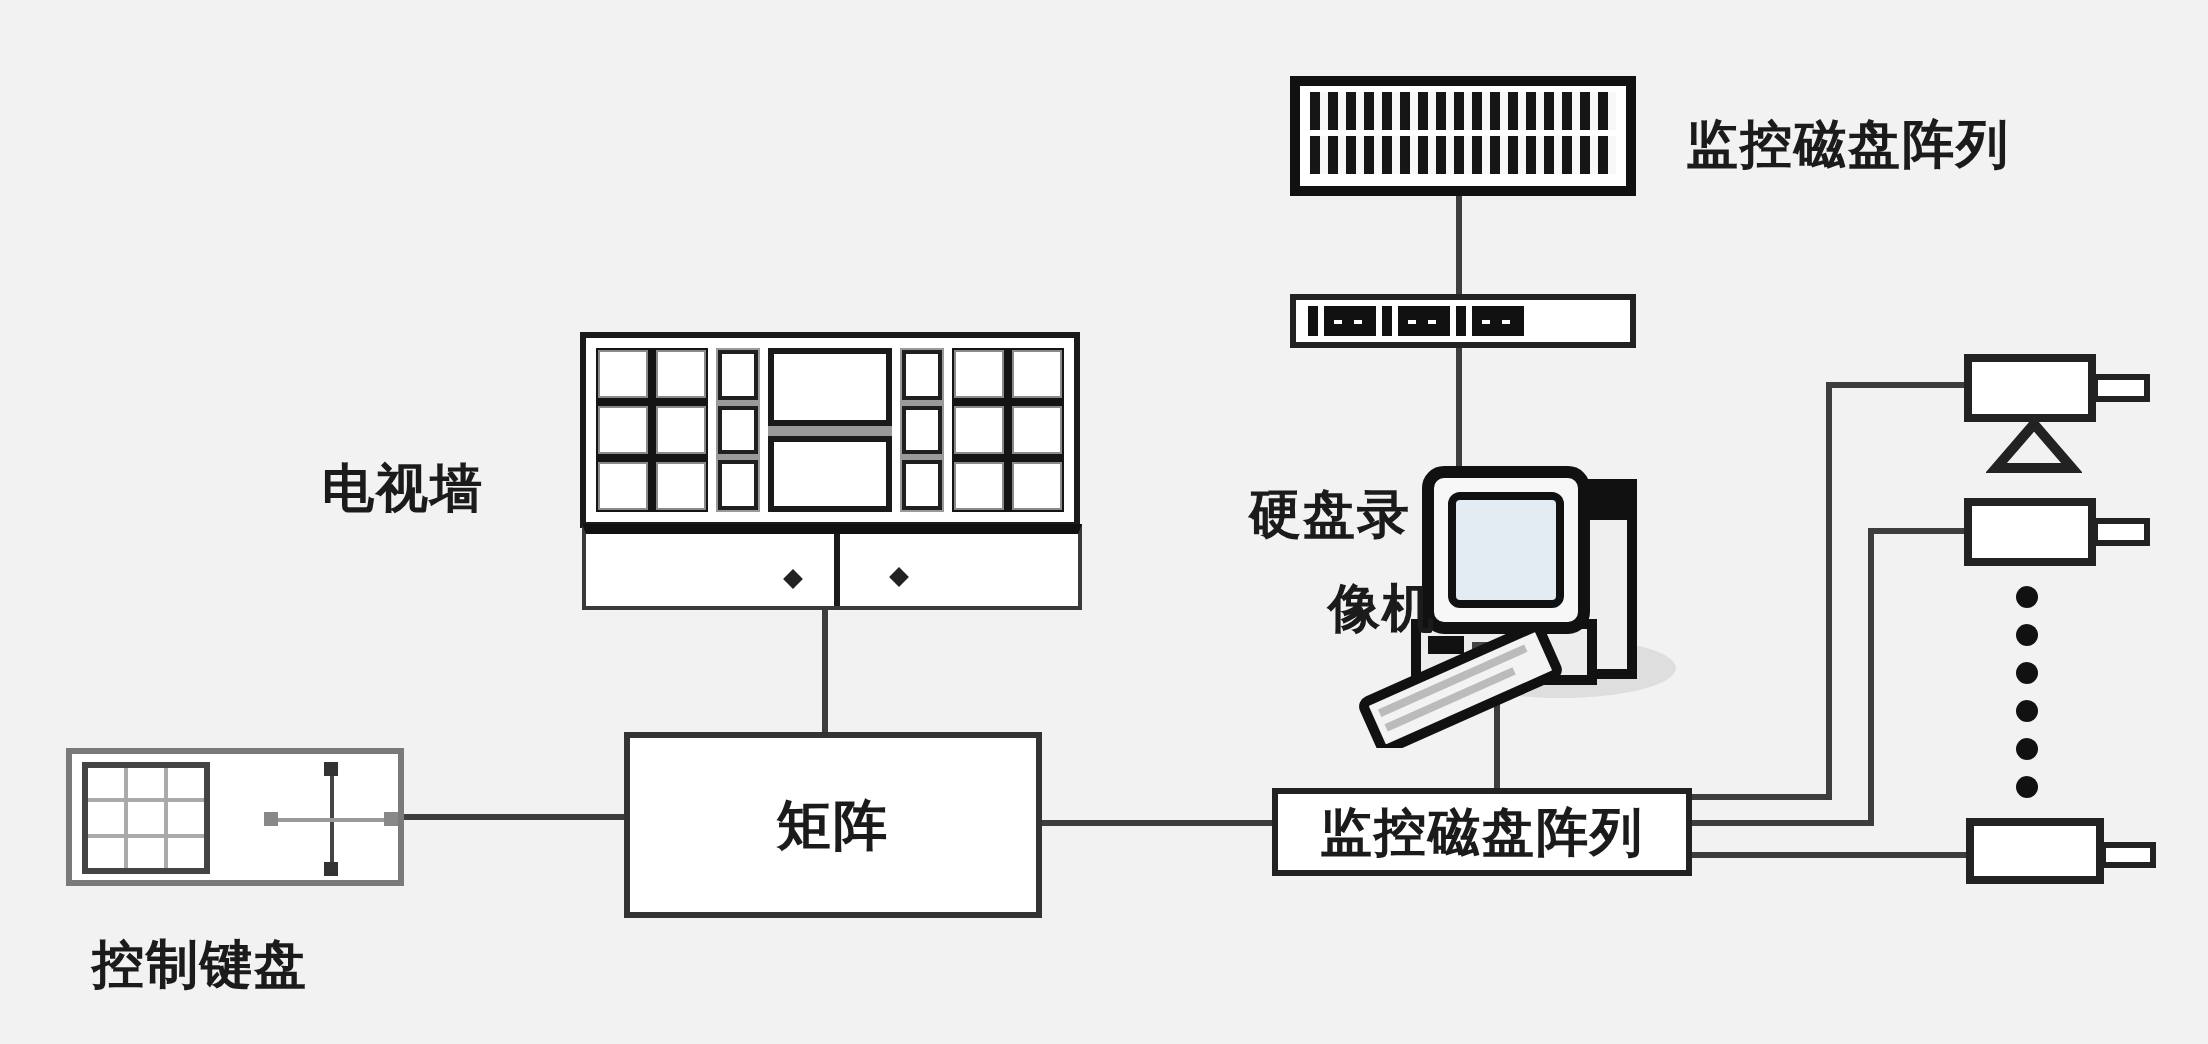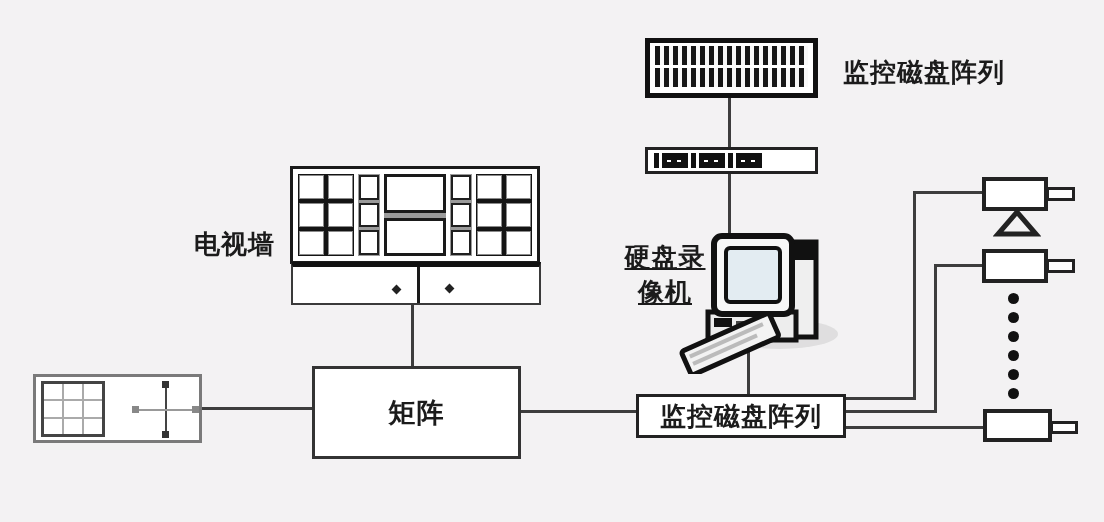--- a/index.html
+++ b/index.html
@@ -108,23 +108,23 @@
     <rect x="46" y="96" width="18" height="9" fill="#111"></rect>
     <rect x="68" y="99" width="12" height="4" fill="#444"></rect>
     <rect x="46" y="14" width="78" height="78" rx="8" fill="#f7f7f7" stroke="#111" stroke-width="6"></rect>
     <rect x="58" y="26" width="54" height="54" rx="4" fill="#e3ecf2" stroke="#111" stroke-width="4"></rect>
     <g transform="rotate(-24 60 122)">
       <rect x="14" y="110" width="96" height="26" rx="3" fill="#f3f3f3" stroke="#111" stroke-width="5"></rect>
       <rect x="20" y="116" width="80" height="4" fill="#bbb"></rect>
       <rect x="20" y="124" width="70" height="4" fill="#bbb"></rect>
     </g>
   </svg>
-  <div class="label" style="left:612px; top:240px; width:106px; text-align:center;text-decoration:underline;">
+  <div class="label" style="left:612px; top:240px; width:106px; text-align:center;">
     <div>硬盘录</div>
-    <div style="">像机</div>
+    <div style="margin-top:12px;text-align:right;">像机</div>
   </div>
 
   <div class="twall">
     <div class="grid2x3">
       <div></div>
         <div></div>
         <div></div>
         <div></div>
         <div></div>
         <div></div>
@@ -150,21 +150,21 @@
         <div></div>
         <div></div>
         <div></div>
     </div>
   </div>
   <div class="cabinet">
     <div class="cab-div"></div>
     <div class="handle" style="left:100px; top:19px;"></div>
     <div class="handle" style="left:153px; top:18px;"></div>
   </div>
-  <div class="label" style="left:194px; top:227px;">电视墙</div>
+  <div class="label" style="left:161px; top:227px;">电视墙</div>
 
   <div class="box centered" style="left:312px; top:366px; width:209px; height:93px; border-color:#333;">
     <span class="label" style="position:static; font-size:27px;">矩阵</span>
   </div>
 
   <div class="box centered" style="left:636px; top:394px; width:210px; height:44px; border-color:#222;">
     <span class="label" style="position:static;">监控磁盘阵列</span>
   </div>
 
   <div class="kb">
@@ -179,20 +179,21 @@
         <div></div>
         <div></div>
     </div>
     <div style="position:absolute; left:129px; top:6px;  width:2px;  height:55px; background:#444;"></div>
     <div style="position:absolute; left:99px;  top:32px; width:64px; height:2px;  background:#999;"></div>
     <div class="joy-dot" style="left:126px; top:4px;  background:#333;"></div>
     <div class="joy-dot" style="left:126px; top:54px; background:#333;"></div>
     <div class="joy-dot" style="left:96px;  top:29px; background:#888;"></div>
     <div class="joy-dot" style="left:156px; top:29px; background:#888;"></div>
   </div>
+  <div class="label" style="left:46px; top:465px;">控制键盘</div>
 
   <div class="cam-body" style="left:982px; top:177px; width:66px; height:34px;"></div>
   <div class="cam-lens" style="left:1046px; top:187px; width:29px; height:14px;"></div>
   <svg width="48" height="28" viewBox="0 0 48 28" style="left:993px; top:209px;">
     <polygon points="5,25 43,25 24,3" fill="none" stroke="#222" stroke-width="5"></polygon>
   </svg>
 
   <div class="cam-body" style="left:982px; top:249px; width:66px; height:34px;"></div>
   <div class="cam-lens" style="left:1046px; top:259px; width:29px; height:14px;"></div>
 

